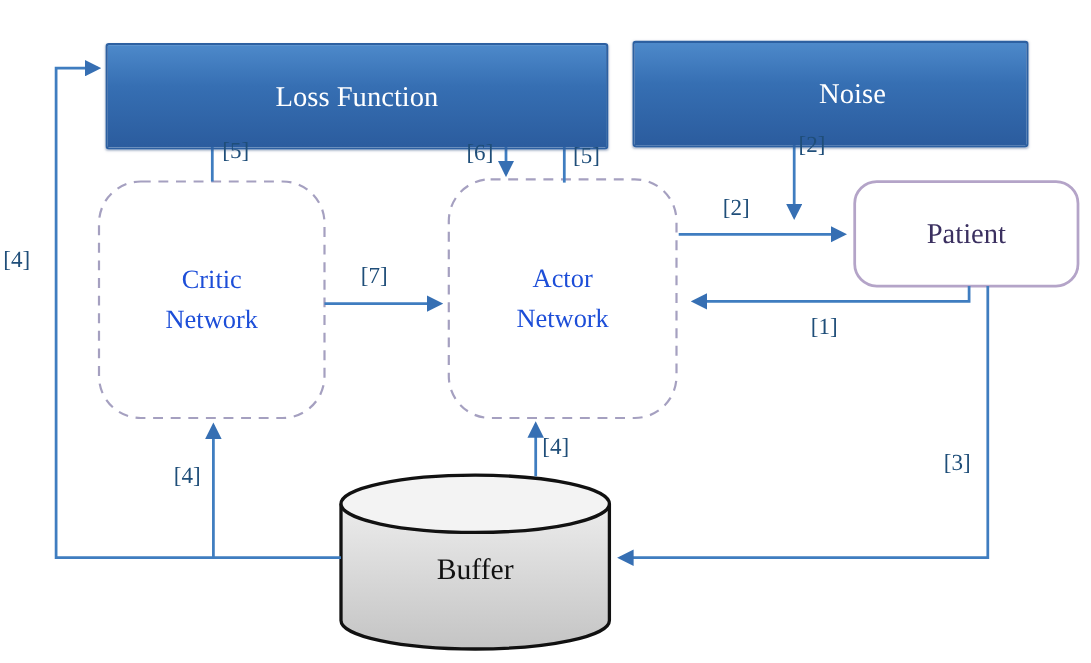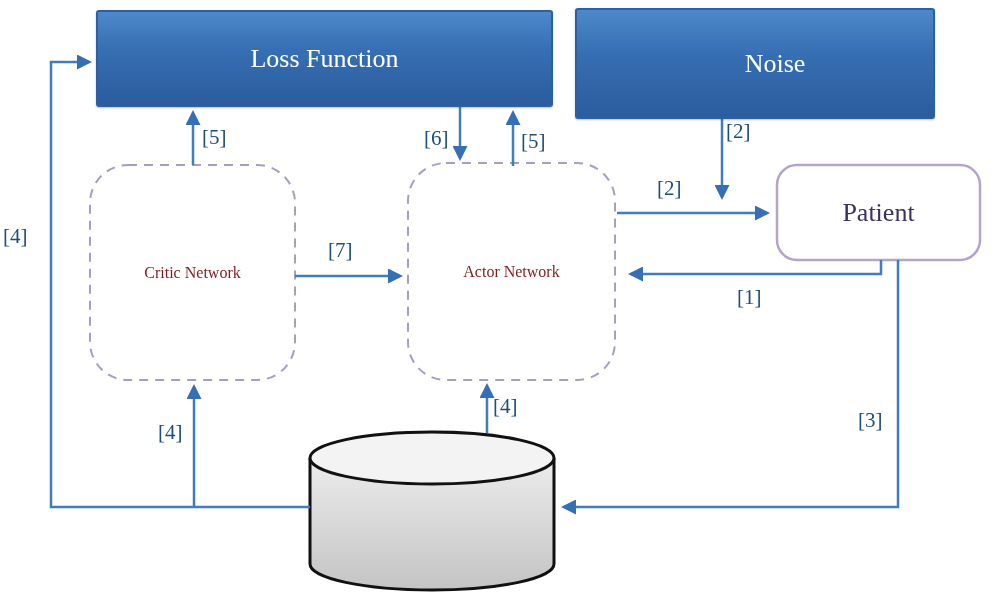--- a/index.html
+++ b/index.html
@@ -14,22 +14,23 @@
   .layer { position: absolute; left: 0; top: 0; }
   .node { position: absolute; display: flex; align-items: center; justify-content: center; text-align: center; }
   .blue-box {
     background: linear-gradient(180deg, #4d89ca 0%, #366fb3 40%, #2b5c9e 100%);
     border: 2px solid #2d60a1;
     border-radius: 3px;
     color: #ffffff;
     font-size: 26px;
     box-sizing: border-box;
     box-shadow: 0 1px 2px rgba(40,70,120,0.35);
+    margin-top: 29px;
   }
-  .net-label { color: #7f1d1d; font-size: 16px; line-height: 1.5; }
+  .net-label { color: #1d4ed8; font-size: 24px; line-height: 1.5; }
   .net-label .wrap { display: inline-block; width: 140px; }
   .patient-label { color: #3b3060; font-size: 26px; border-radius: 20px; }
   .buffer-label { color: #111111; font-size: 27px; }
   .edge-label {
     position: absolute;
     color: #1f4e79;
     font-size: 21px;
     line-height: 1;
     white-space: nowrap;
   }
@@ -70,36 +71,39 @@
       <path d="M513 166 L513 113" marker-end="url(#arrow)"></path>
       <path d="M460 107 L460 158" marker-end="url(#arrow)"></path>
       <path d="M295 276 L400 276" marker-end="url(#arrow)"></path>
     </g>
   </svg>
 
   <div class="node blue-box" style="left:96px; top:10px; width:457px; height:97px;">
     <span>Loss Function</span>
   </div>
 
-  <div class="node blue-box" style="left:575px; top:8px; width:360px; height:111px;padding-left:40px;">
+  <div class="node blue-box" style="left:575px; top:8px; width:360px; height:97px;padding-left:40px;">
     <span>Noise</span>
   </div>
 
   <div class="node net-label" style="left:90px; top:165px; width:205px; height:215px;">
     <span class="wrap">Critic Network</span>
   </div>
 
   <div class="node net-label" style="left:408px; top:163px; width:207px; height:217px;justify-content:center;">
     <span class="wrap">Actor Network</span>
   </div>
 
   <div class="node patient-label" style="left:777px; top:165px; width:203px; height:95px;">
     <span>Patient</span>
   </div>
 
+  <div class="node buffer-label" style="left:310px; top:490px; width:244px; height:55px;">
+    <span>Buffer</span>
+  </div>
 
   <div class="edge-label" style="left:737px; top:287px;">[1]</div>
   <div class="edge-label" style="left:657px; top:178px;">[2]</div>
   <div class="edge-label" style="left:726px; top:121px;">[2]</div>
   <div class="edge-label" style="left:858px; top:410px;">[3]</div>
   <div class="edge-label" style="left:3px; top:226px;">[4]</div>
   <div class="edge-label" style="left:158px; top:422px;">[4]</div>
   <div class="edge-label" style="left:493px; top:396px;">[4]</div>
   <div class="edge-label" style="left:202px; top:127px;">[5]</div>
   <div class="edge-label" style="left:521px; top:131px;">[5]</div>

